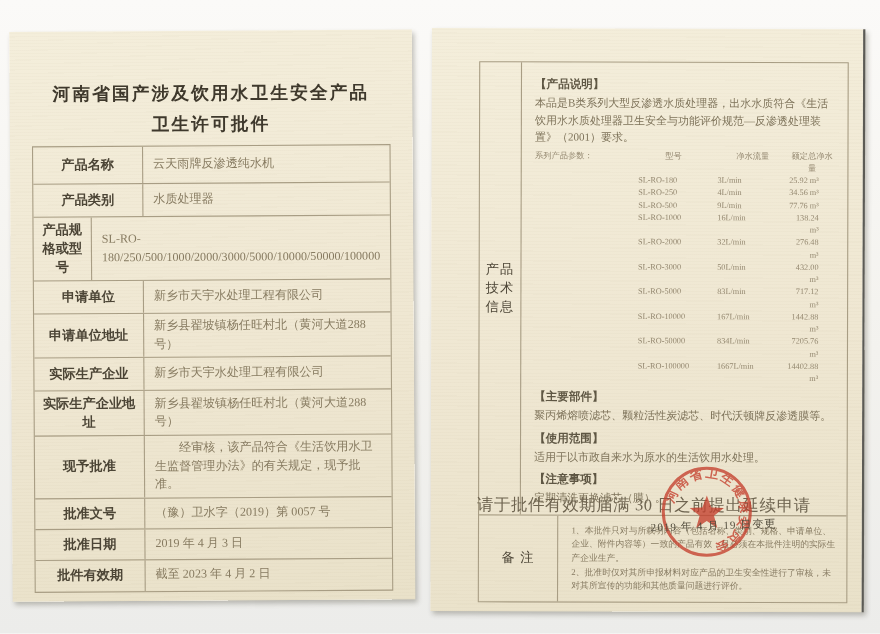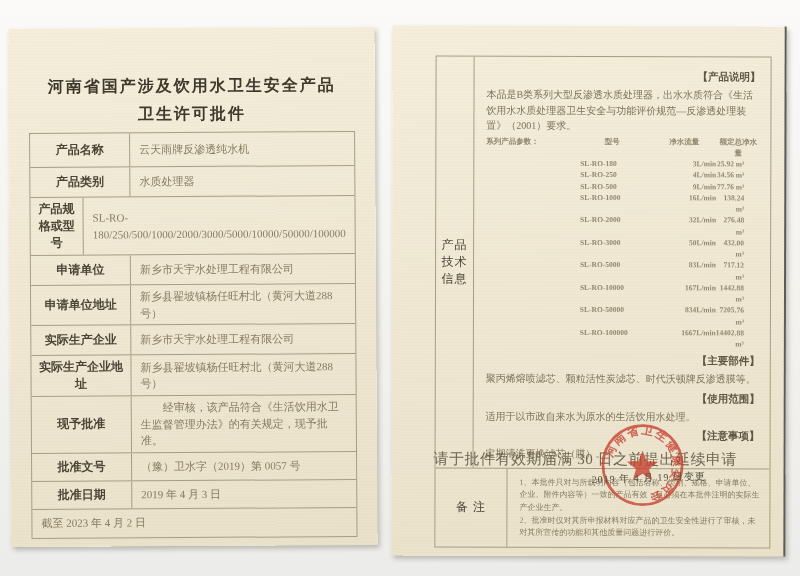--- a/index.html
+++ b/index.html
@@ -40,27 +40,27 @@
   
   .tech-table { position:absolute; left:43px; top:30px; width:336px; border:1px solid #a89d84; }
   .tt-row { display:flex; }
   .tt-row + .tt-row { border-top:1px solid #a89d84; }
   .tt-label { width:72px; border-right:1px solid #a89d84; display:flex;
               align-items:center; justify-content:center; text-align:center;
               font-weight:normal; font-size:12px; color:#4c4536; padding:4px; letter-spacing:1px; }
   .tt-body  { flex:1; padding:8px 10px 6px 12px; }
   .tech-cell { min-height:310px; }
   .remark-cell { min-height:64px; }
-  .sec-head { font-weight:bold; font-size:10.5px; color:#5f5744; margin:5px 0 3px;text-align:right; }
+  .sec-head { font-weight:bold; font-size:10.5px; color:#5f5744; margin:5px 0 3px; }
   .sec-body { font-size:10px; color:#7d7259; line-height:1.55; }
-  .params { margin:2px 0 1px; font-size:7.5px; color:#948870; line-height:1.5;font-weight:bold; }
+  .params { margin:2px 0 1px; font-size:7.5px; color:#948870; line-height:1.5; }
   .p-row { display:flex; }
   .p-cap { width:86px; }
   .p-c1 { width:80px; padding-left:8px; }
-  .p-c2 { width:64px; text-align:right; }
+  .p-c2 { width:64px; text-align:left; }
   .p-c3 { flex:1; text-align:right; padding-right:16px; }
   .p-head .p-c1 { text-align:center; padding-left:0; }
   .p-head .p-c2, .p-head .p-c3 { text-align:center; padding-right:0; }
   .remark-text { font-size:8px; color:#877b62; line-height:1.55; }
   .remark-text p { margin-bottom:1px; }
   .renewal-note { position:absolute; left:42px; top:424px; font-size:15px;
                   color:#6e6450; letter-spacing:0.5px; z-index:1; }
   .stamp { position:absolute; left:208px; top:396px; width:86px; height:86px;
            opacity:0.78; z-index:2; }
   .amend-date { position:absolute; left:200px; top:444px; width:170px; font-size:10px;
@@ -112,20 +112,21 @@
     </div>
     <div class="t-row h28">
       <div class="t-label">批准文号</div>
       <div class="t-value">（豫）卫水字（2019）第 0057 号</div>
     </div>
     <div class="t-row h28">
       <div class="t-label">批准日期</div>
       <div class="t-value">2019 年 4 月 3 日</div>
     </div>
     <div class="t-row h28">
+      <div class="t-label">批件有效期</div>
       <div class="t-value">截至 2023 年 4 月 2 日</div>
     </div>
   </div>
 </div>
 
 <div class="page" id="page-right">
   <div class="tech-table">
 
     <div class="tt-row">
       <div class="tt-label tech-cell">产品技术信息</div>

